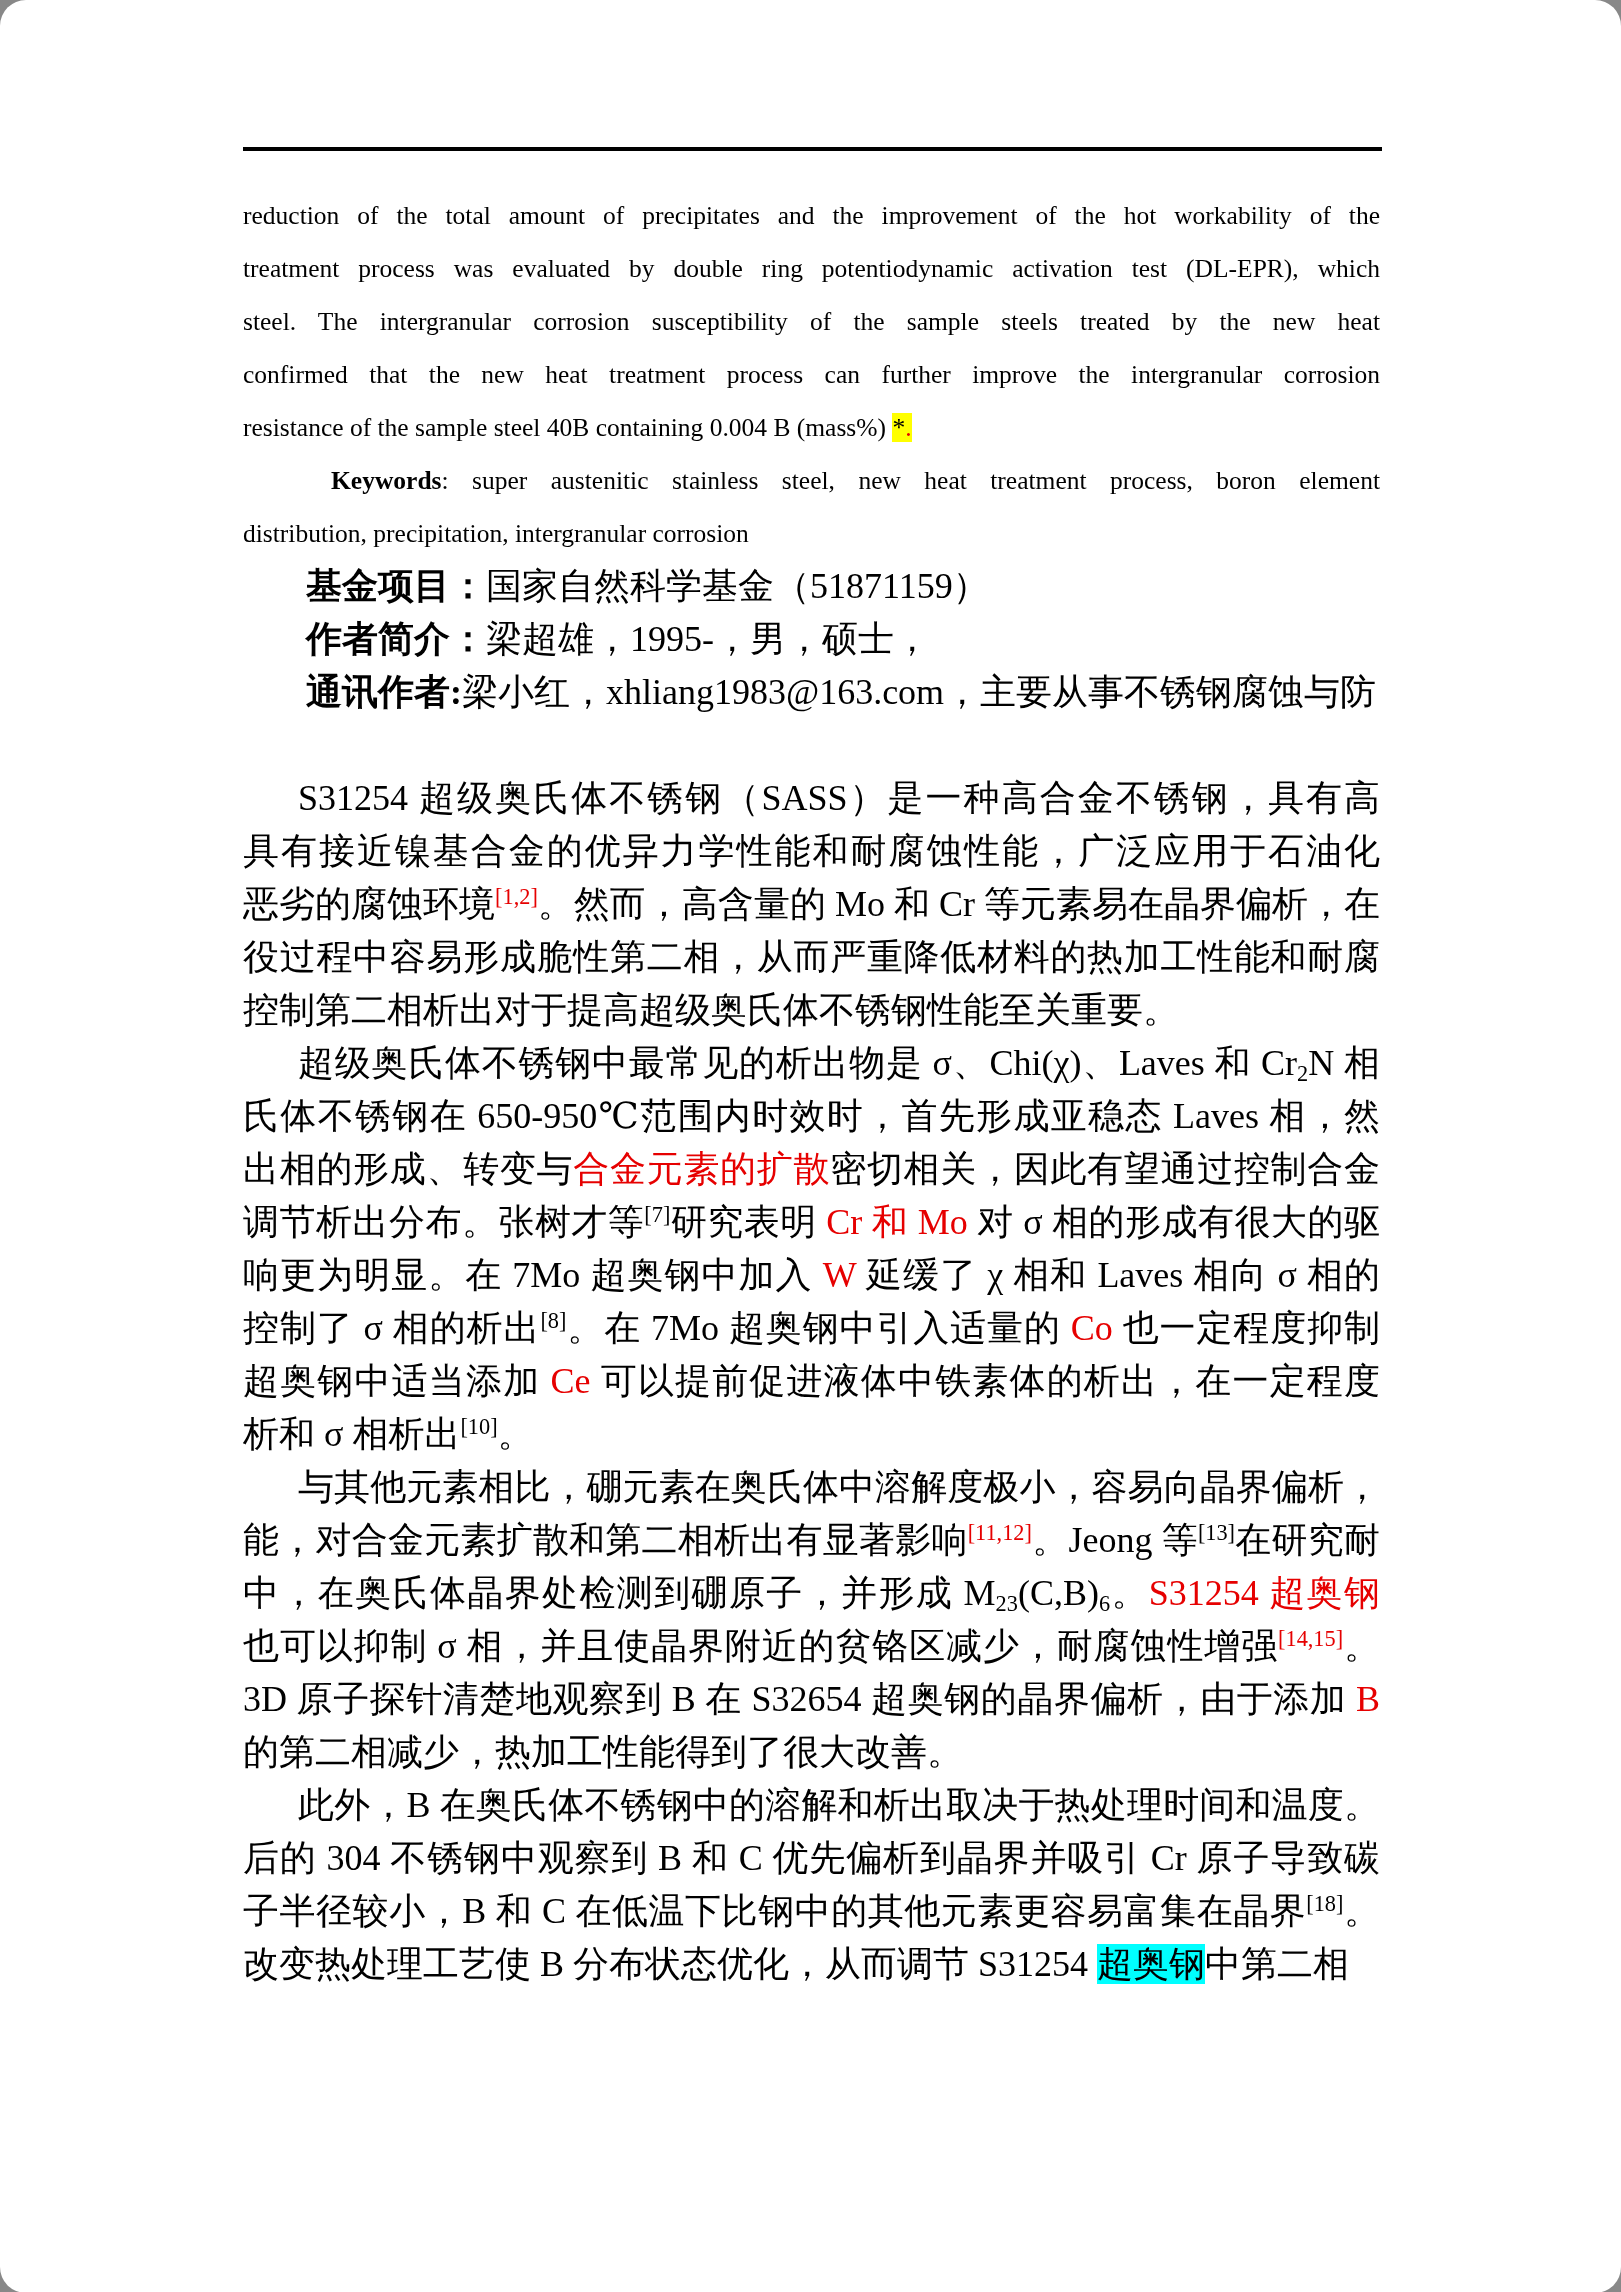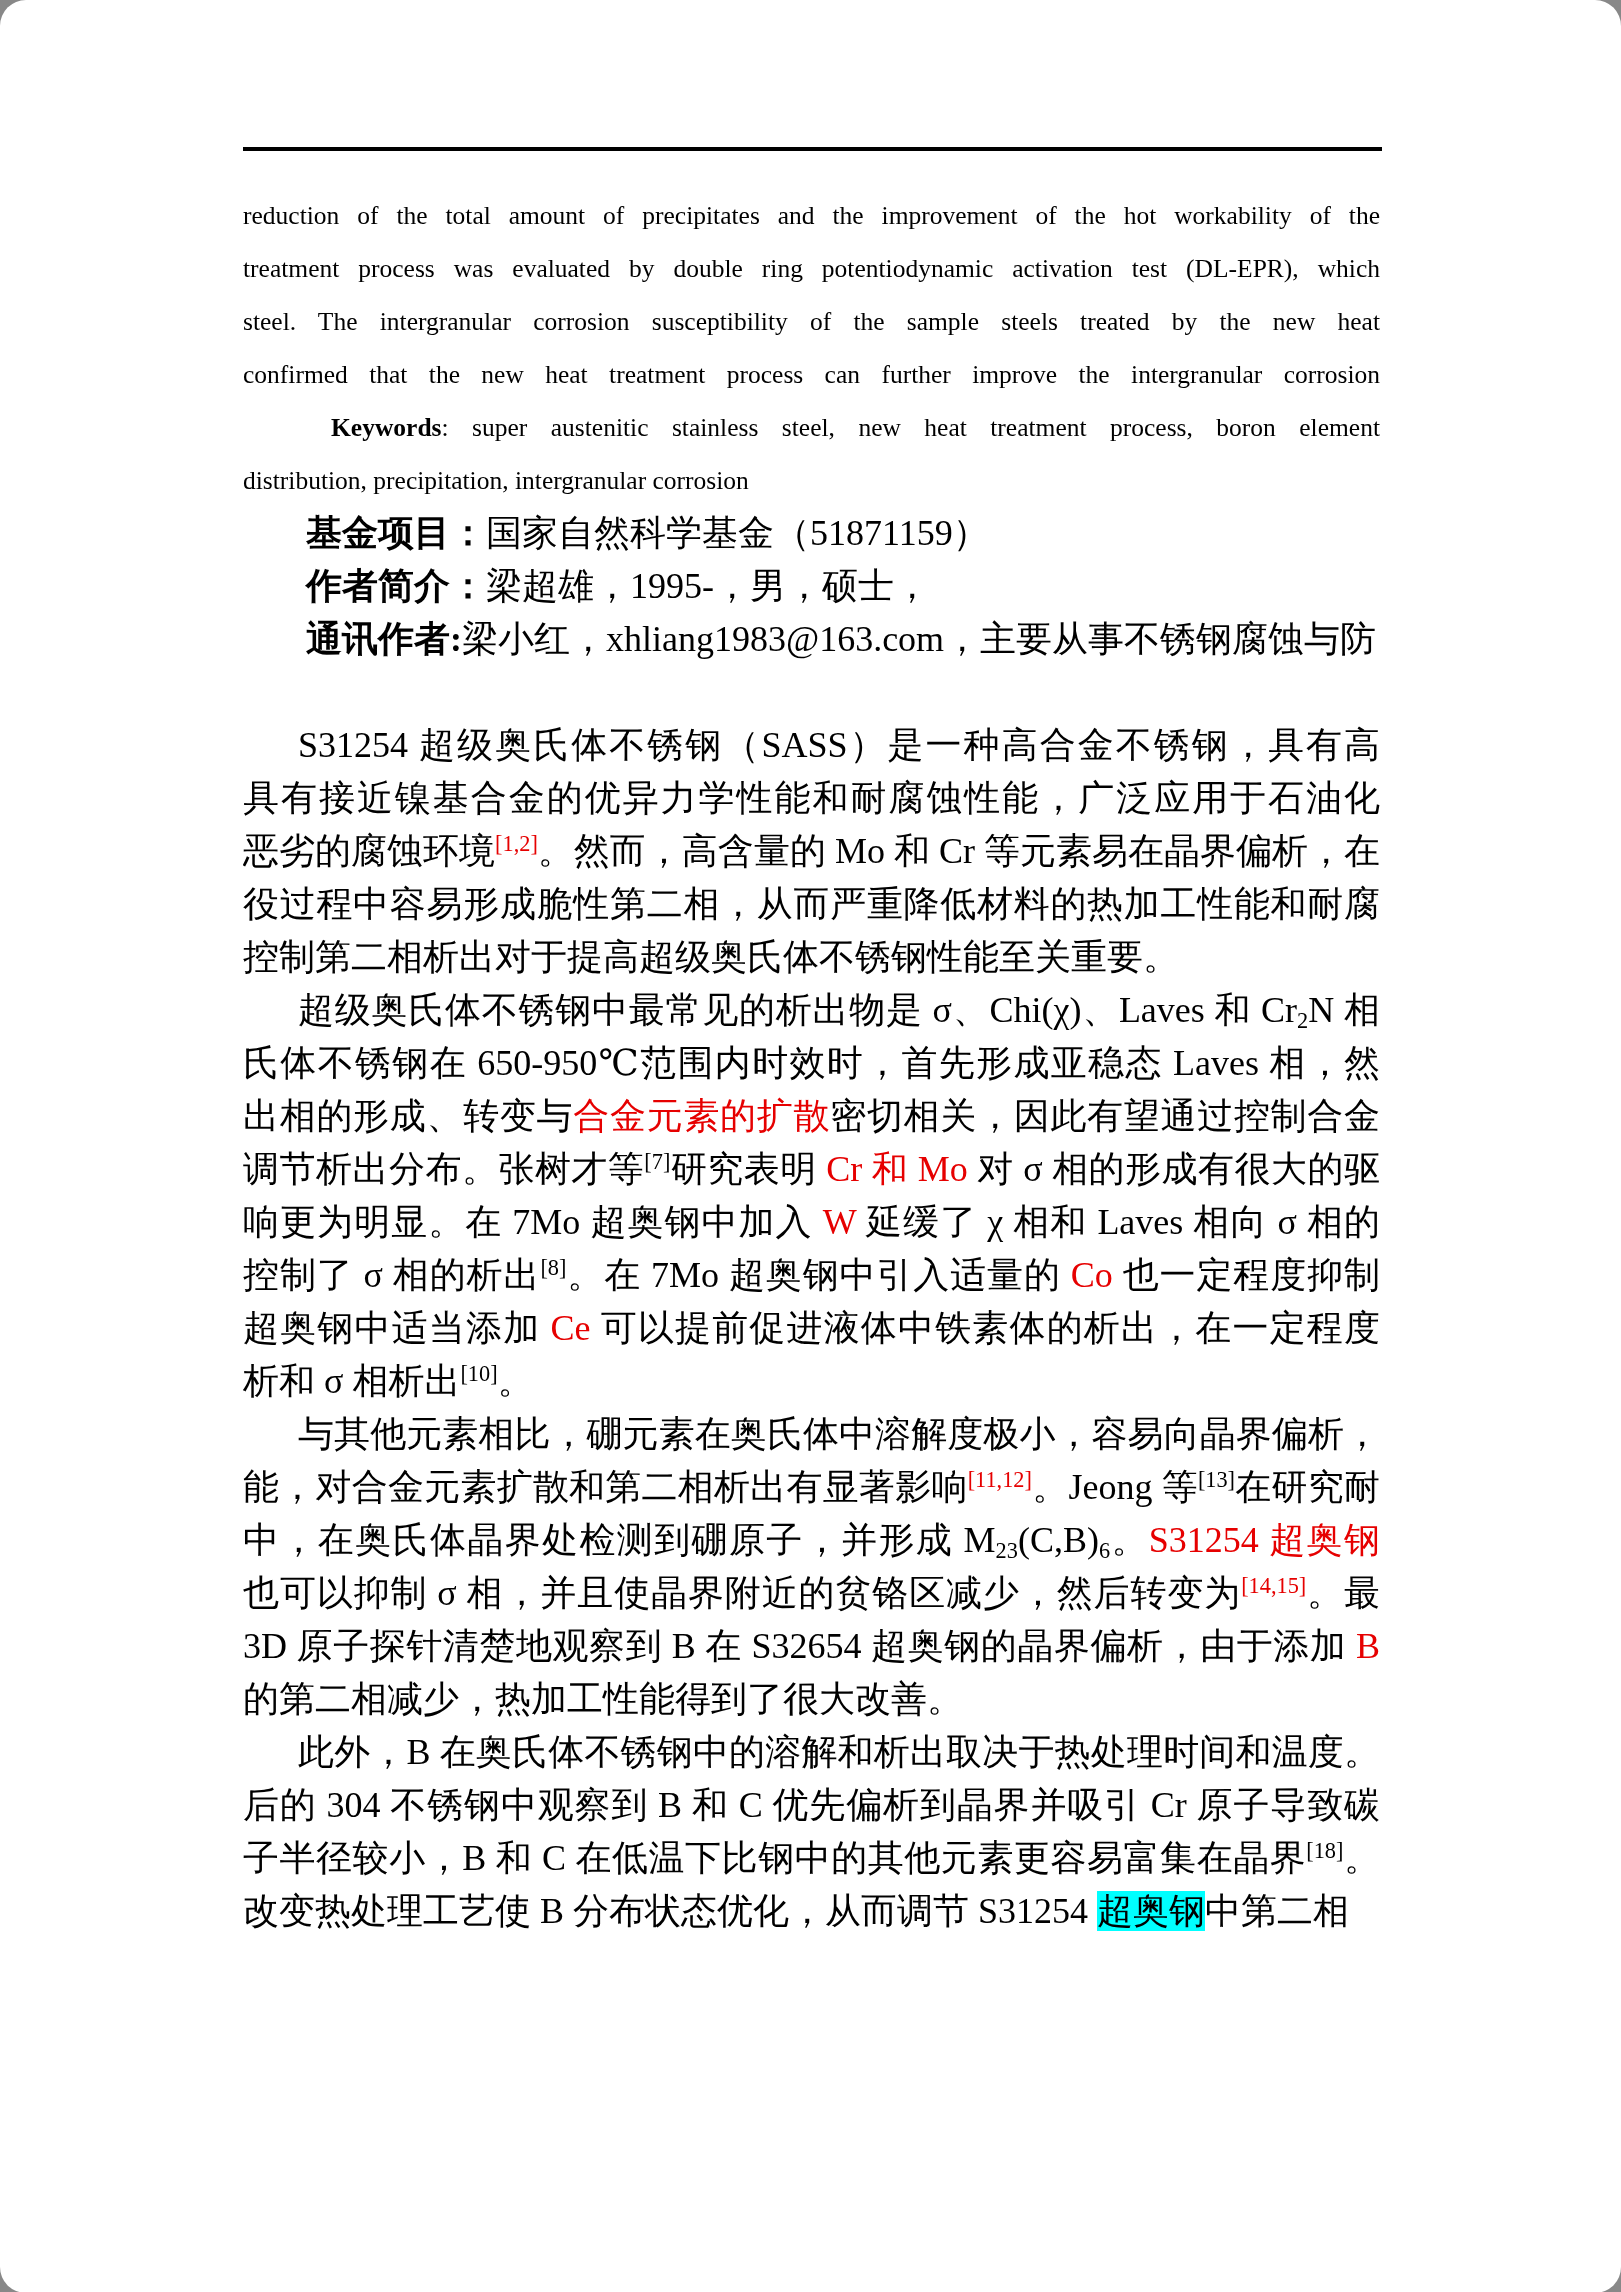--- a/index.html
+++ b/index.html
@@ -41,20 +41,21 @@
 </head>
 <body>
 
 <div class="page" style="background: rgb(255, 255, 255);">
   <div class="rule" style="background: rgb(0, 0, 0);"></div>
   <div class="content">
       <div class="line en just"><span class="">reduction of the total amount of precipitates and the improvement of the hot workability of the</span></div>
       <div class="line en just"><span class="">treatment process was evaluated by double ring potentiodynamic activation test (DL-EPR), which</span></div>
       <div class="line en just"><span class="">steel. The intergranular corrosion susceptibility of the sample steels treated by the new heat</span></div>
       <div class="line en just"><span class="">confirmed that the new heat treatment process can further improve the intergranular corrosion</span></div>
+      <div class="line en"><span class="">resistance of the sample steel 40B containing 0.004 B (mass%) </span><span class="hly">*</span><span class="hly red">.</span></div>
       <div class="line en just" style="padding-left: 88px;"><span class="b">Keywords</span><span class="">: super austenitic stainless steel, new heat treatment process, boron element</span></div>
       <div class="line en"><span class="">distribution, precipitation, intergranular corrosion</span></div>
       <div class="line zh" style="padding-left: 63px;"><span class="b">基金项目：</span><span class="">国家自然科学基金（51871159）</span></div>
       <div class="line zh" style="padding-left: 63px;"><span class="b">作者简介：</span><span class="">梁超雄，1995-，男，硕士，</span></div>
       <div class="line zh" style="padding-left: 63px;"><span class="b">通讯作者:</span><span class="">梁小红，xhliang1983@163.com，主要从事不锈钢腐蚀与防护</span></div>
       <div class="line zh"></div>
       <div class="line zh just" style="padding-left: 55px;"><span class="">S31254 超级奥氏体不锈钢（SASS）是一种高合金不锈钢，具有高 Cr、Ni、Mo 含量，</span></div>
       <div class="line zh just"><span class="">具有接近镍基合金的优异力学性能和耐腐蚀性能，广泛应用于石油化工、造纸、海水淡化等</span></div>
       <div class="line zh just"><span class="">恶劣的腐蚀环境</span><span class="sup red">[1,2]</span><span class="">。然而，高含量的 Mo 和 Cr 等元素易在晶界偏析，在凝固、热加工和服</span></div>
       <div class="line zh just"><span class="">役过程中容易形成脆性第二相，从而严重降低材料的热加工性能和耐腐蚀性能</span><span class="sup red">[3,4]</span><span class="">。因此，</span></div>
@@ -63,21 +64,21 @@
       <div class="line zh just"><span class="">氏体不锈钢在 650-950℃范围内时效时，首先形成亚稳态 Laves 相，然后转变为 σ 相</span><span class="sup red">[5,6]</span><span class="">。析</span></div>
       <div class="line zh just"><span class="">出相的形成、转变与</span><span class="red">合金元素的扩散</span><span class="">密切相关，因此有望通过控制合金元素向晶界的偏析来</span></div>
       <div class="line zh just"><span class="">调节析出分布。张树才等</span><span class="sup">[7]</span><span class="">研究表明 </span><span class="red">Cr 和 Mo</span><span class=""> 对 σ 相的形成有很大的驱动力，而 Mo 的影</span></div>
       <div class="line zh just"><span class="">响更为明显。在 7Mo 超奥钢中加入 </span><span class="red">W</span><span class=""> 延缓了 χ 相和 Laves 相向 σ 相的相变过程，从而间接</span></div>
       <div class="line zh just"><span class="">控制了 σ 相的析出</span><span class="sup">[8]</span><span class="">。在 7Mo 超奥钢中引入适量的 </span><span class="red">Co</span><span class=""> 也一定程度抑制了 σ 相的形成</span><span class="sup">[9]</span><span class="">。在</span></div>
       <div class="line zh just"><span class="">超奥钢中适当添加 </span><span class="red">Ce</span><span class=""> 可以提前促进液体中铁素体的析出，在一定程度上控制了 Mo 元素偏</span></div>
       <div class="line zh"><span class="">析和 σ 相析出</span><span class="sup">[10]</span><span class="">。</span></div>
       <div class="line zh just" style="padding-left: 55px;"><span class="">与其他元素相比，硼元素在奥氏体中溶解度极小，容易向晶界偏析，可改变晶界稳定性</span></div>
       <div class="line zh just"><span class="">能，对合金元素扩散和第二相析出有显著影响</span><span class="sup red">[11,12]</span><span class="">。Jeong 等</span><span class="sup">[13]</span><span class="">在研究耐热钢奥氏体化过程</span></div>
       <div class="line zh just"><span class="">中，在奥氏体晶界处检测到硼原子，并形成 M</span><span class="sub">23</span><span class="">(C,B)</span><span class="sub">6</span><span class="">。</span><span class="red">S31254 超奥钢</span><span class="">在制造过程中添加 B</span></div>
-      <div class="line zh just"><span class="">也可以抑制 σ 相，并且使晶界附近的贫铬区减少，然后转变为</span><span class="sup red">[14,15]</span><span class="">。最近，Yu 等</span><span class="sup">[16]</span><span class="">通过</span></div>
+      <div class="line zh just"><span class="">也可以抑制 σ 相，并且使晶界附近的贫铬区减少，耐腐蚀性增强</span><span class="sup red">[14,15]</span><span class="">。最近，Yu 等</span><span class="sup">[16]</span><span class="">通过</span></div>
       <div class="line zh just"><span class="">3D 原子探针清楚地观察到 B 在 S32654 超奥钢的晶界偏析，由于添加 </span><span class="red">B</span><span class=""> 使 S32654 </span><span class="hlc">超奥钢</span></div>
       <div class="line zh"><span class="">的第二相减少，热加工性能得到了很大改善。</span></div>
       <div class="line zh just" style="padding-left: 55px;"><span class="">此外，B 在奥氏体不锈钢中的溶解和析出取决于热处理时间和温度。在 500℃时效 0.5h</span></div>
       <div class="line zh just"><span class="">后的 304 不锈钢中观察到 B 和 C 优先偏析到晶界并吸引 Cr 原子导致碳化物形成</span><span class="sup">[17]</span><span class="">。因为原</span></div>
       <div class="line zh just"><span class="">子半径较小，B 和 C 在低温下比钢中的其他元素更容易富集在晶界</span><span class="sup">[18]</span><span class="">。因此，有可能通过</span></div>
       <div class="line zh"><span class="">改变热处理工艺使 B 分布状态优化，从而调节 S31254 </span><span class="hlc">超奥钢</span><span class="">中第二相的析出。</span></div>
     </div>
 </div>
 
 

